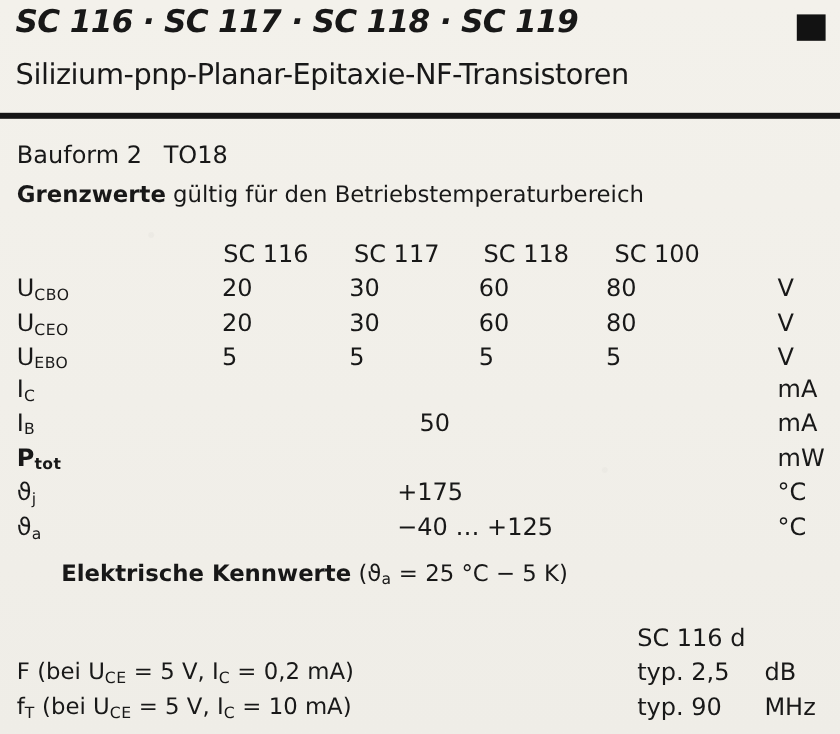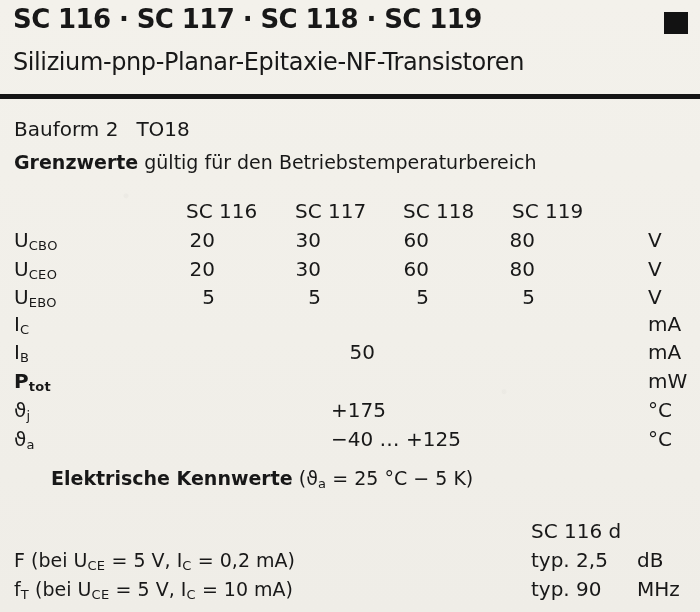--- a/index.html
+++ b/index.html
@@ -13,21 +13,21 @@
     background:#f2f0ea;
     background-image:
       radial-gradient(circle at 18% 32%, rgba(0,0,0,0.025) 0 2px, transparent 3px),
       radial-gradient(circle at 72% 64%, rgba(0,0,0,0.02) 0 2px, transparent 3px),
       linear-gradient(180deg, #f3f1eb 0%, #f1efe9 55%, #efede7 100%);
     color:#181818;
   }
   .abs{position:absolute;white-space:nowrap;}
   .doc-title{
     left:13px;top:4px;
-    font-size:26px;font-weight:bold;letter-spacing:-0.6px;
+    font-size:26px;font-weight:bold;letter-spacing:-0.6px;font-style:italic;
   }
   .corner-square{
     left:664px;top:12px;width:24px;height:22px;background:#121212;
   }
   .doc-subtitle{
     left:13px;top:48px;
     font-size:24px;font-weight:400;letter-spacing:-0.4px;
   }
   .rule{
     left:0;top:94px;width:700px;height:5px;background:#151515;
@@ -35,21 +35,21 @@
   .line20{font-size:20px;line-height:26px;}
   .bauform{left:14px;top:116px;}
   .bauform .pkg{margin-left:18px;}
   .grenz-head{left:14px;top:149px;font-size:19px;}
   .kenn-head{left:14px;top:465px;font-size:19px;margin-left:37px;}
   .b{font-weight:bold;}
   .row{position:absolute;left:0;width:631px;height:26px;font-size:20px;line-height:26px;white-space:nowrap;}
   .cell{position:absolute;white-space:nowrap;}
   .label{left:14px;}
   .colh1{left:186px;}.colh2{left:295px;}.colh3{left:403px;}.colh4{left:512px;}
-  .v{text-align:right;}
+  .v{}
   .v1{left:185px;width:30px;}
   .v2{left:291px;width:30px;}
   .v3{left:399px;width:30px;}
   .v4{left:505px;width:30px;}
   .unitcol{left:648px;}
   .midr{left:280px;width:95px;text-align:right;}
   .midl{left:331px;}
   .sub{font-size:13px;vertical-align:-3px;letter-spacing:0.4px;}
   .kcol{left:531px;text-align:center;}
   .kunit{left:637px;}
@@ -70,21 +70,21 @@
   </div>
 
   <div class="abs line20 grenz-head">
     <span class="b">Grenzwerte</span><span> gültig für den Betriebstemperaturbereich</span>
   </div>
 
   <div class="row" style="top:198px">
     <span class="cell colh1">SC 116</span>
     <span class="cell colh2">SC 117</span>
     <span class="cell colh3">SC 118</span>
-    <span class="cell colh4">SC 119</span>
+    <span class="cell colh4">SC 100</span>
   </div>
 
   <div class="row" style="top:227px">
     <span class="cell label"><span>U</span><span class="sub">CBO</span></span>
     <span class="cell v v1">20</span>
     <span class="cell v v2">30</span>
     <span class="cell v v3">60</span>
     <span class="cell v v4">80</span>
     <span class="cell unitcol">V</span>
   </div>

